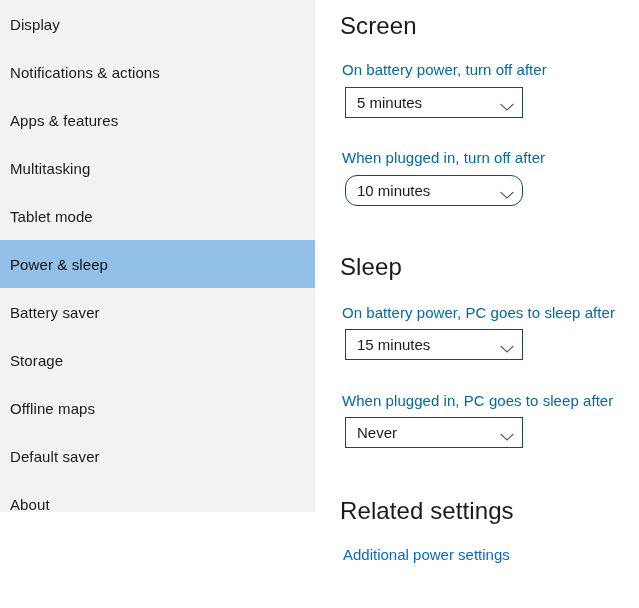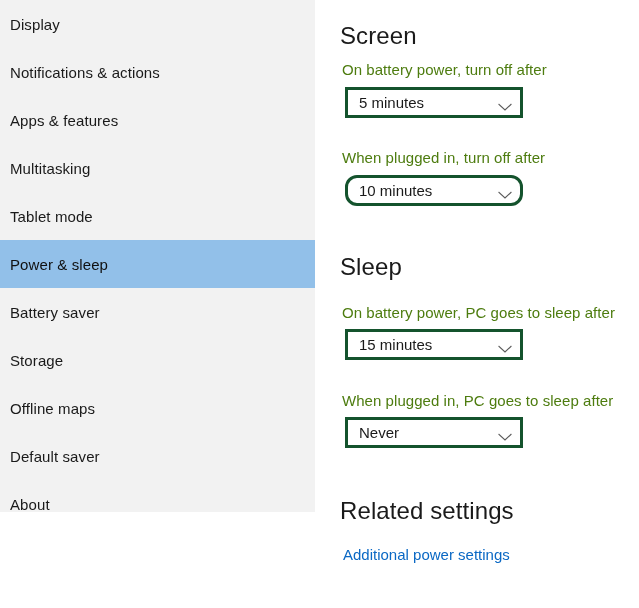--- a/index.html
+++ b/index.html
@@ -74,30 +74,30 @@
     font-size: 24px;
     font-weight: 300;
     color: #1a1a1a;
     margin: 0;
     padding: 0;
     line-height: 1;
     letter-spacing: 0.1px;
   }
   .field-label {
     font-size: 15px;
-    color: #4d7c0f;
+    color: #0369a1;
     line-height: 1;
     letter-spacing: 0.05px;
     white-space: nowrap;
     text-align: right;
   }
   .combo {
     width: 178px;
     height: 31px;
-    border: 3px solid #14532d;
+    border: 1px solid #14532d;
     background: #ffffff;
     display: flex;
     align-items: center;
     justify-content: space-between;
     padding: 0 8px 0 11px;
     cursor: default;
   }
   .combo .combo-value {
     font-size: 15px;
     color: #1a1a1a;
@@ -161,21 +161,21 @@
       </li>
       <li class="nav-item">
         <span class="nav-label">About</span>
       </li>
     </ul>
   </nav>
 
   <main class="content">
 
     <section class="section">
-      <h2 class="section-title abs" style="top:24px; left:0;">Screen</h2>
+      <h2 class="section-title abs" style="top:14px; left:0;">Screen</h2>
 
       <div class="field-label abs" style="top:62px; left:2px;">On battery power, turn off after</div>
 
       <div class="combo abs" style="top:87px; left:5px;">
         <span class="combo-value">5 minutes</span>
         <span class="chev">
           <svg width="14" height="9" viewBox="0 0 14 9" xmlns="http://www.w3.org/2000/svg">
             <path d="M1 1.4 L7 7 L13 1.4" fill="none" stroke="#5a5a5a" stroke-width="1.1" stroke-linecap="square"></path>
           </svg>
         </span>

